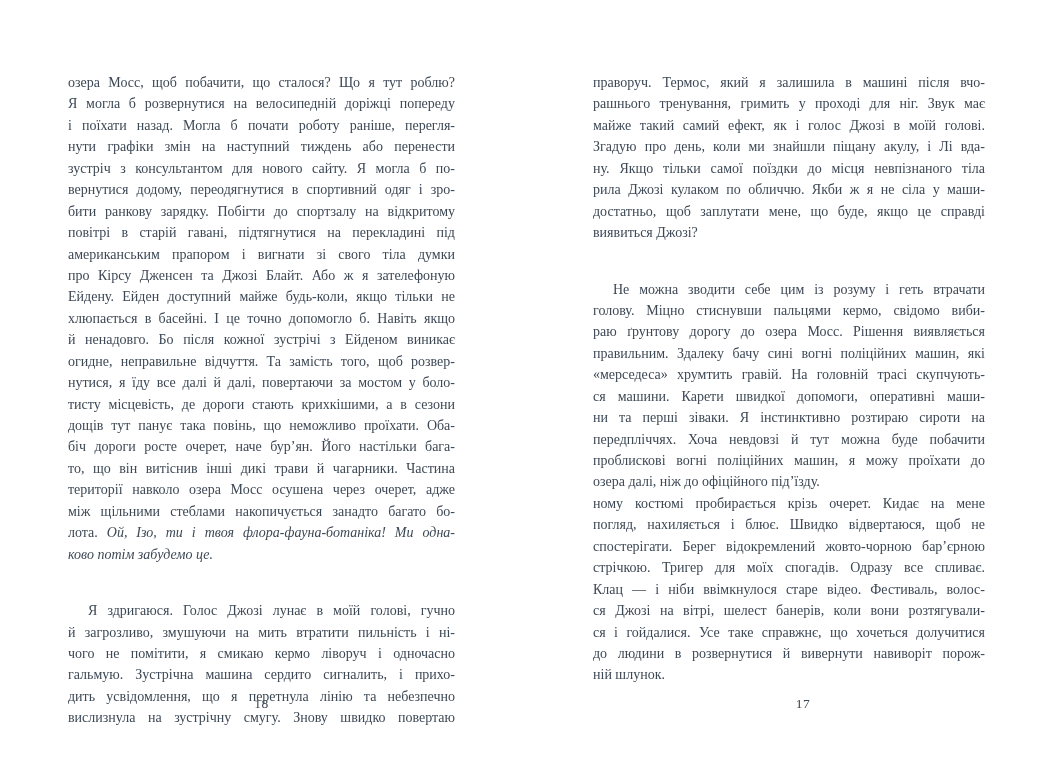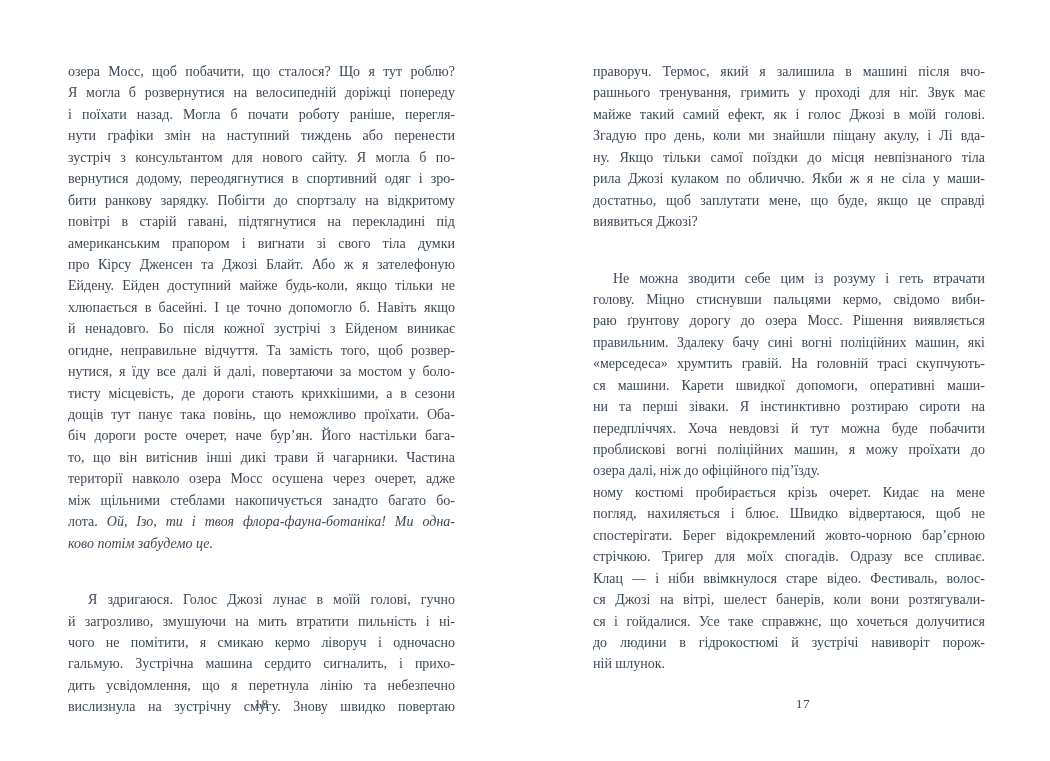--- a/index.html
+++ b/index.html
@@ -10,21 +10,21 @@
   body {
     width: 1050px;
     height: 761px;
     background: #ffffff;
     font-family: "Liberation Serif", serif;
     color: #3d4855;
     position: relative;
   }
   .spread { position: absolute; inset: 0; }
   .page { position: absolute; top: 0; height: 761px; }
-  .col { position: absolute; top: 61px; font-family: Liberation Serif, serif; }
+  .col { position: absolute; top: 72px; font-family: Liberation Serif, serif; }
   #col-left  { left: 68px;  width: 387px; }
   #col-right { left: 593px; width: 392px; }
   .line {
     height: 21.45px;
     line-height: 21.45px;
     font-size: 14px;
     text-align: justify;
     text-align-last: justify;
     overflow: hidden;
     white-space: normal;
@@ -100,18 +100,18 @@
         <div class="line"><span>передпліччях. Хоча невдовзі й тут можна буде побачити</span></div>
         <div class="line"><span>проблискові вогні поліційних машин, я можу проїхати до</span></div>
         <div class="line end"><span>озера далі, ніж до офіційного під’їзду.</span></div>
         <div class="line"><span>ному костюмі пробирається крізь очерет. Кидає на мене</span></div>
         <div class="line"><span>погляд, нахиляється і блює. Швидко відвертаюся, щоб не</span></div>
         <div class="line"><span>спостерігати. Берег відокремлений жовто-чорною бар’єрною</span></div>
         <div class="line"><span>стрічкою. Тригер для моїх спогадів. Одразу все спливає.</span></div>
         <div class="line"><span>Клац — і ніби ввімкнулося старе відео. Фестиваль, волос-</span></div>
         <div class="line"><span>ся Джозі на вітрі, шелест банерів, коли вони розтягували-</span></div>
         <div class="line"><span>ся і гойдалися. Усе таке справжнє, що хочеться долучитися</span></div>
-        <div class="line"><span>до людини в гідрокостюмі й зустрічі навиворіт порож-</span></div>
+        <div class="line"><span>до людини в розвернутися й вивернути навиворіт порож-</span></div>
         <div class="line end"><span>ній шлунок.</span></div>
       </div>
     <div class="page-number" id="pn-right">17</div>
   </section>
 </div>
 
 </body></html>

